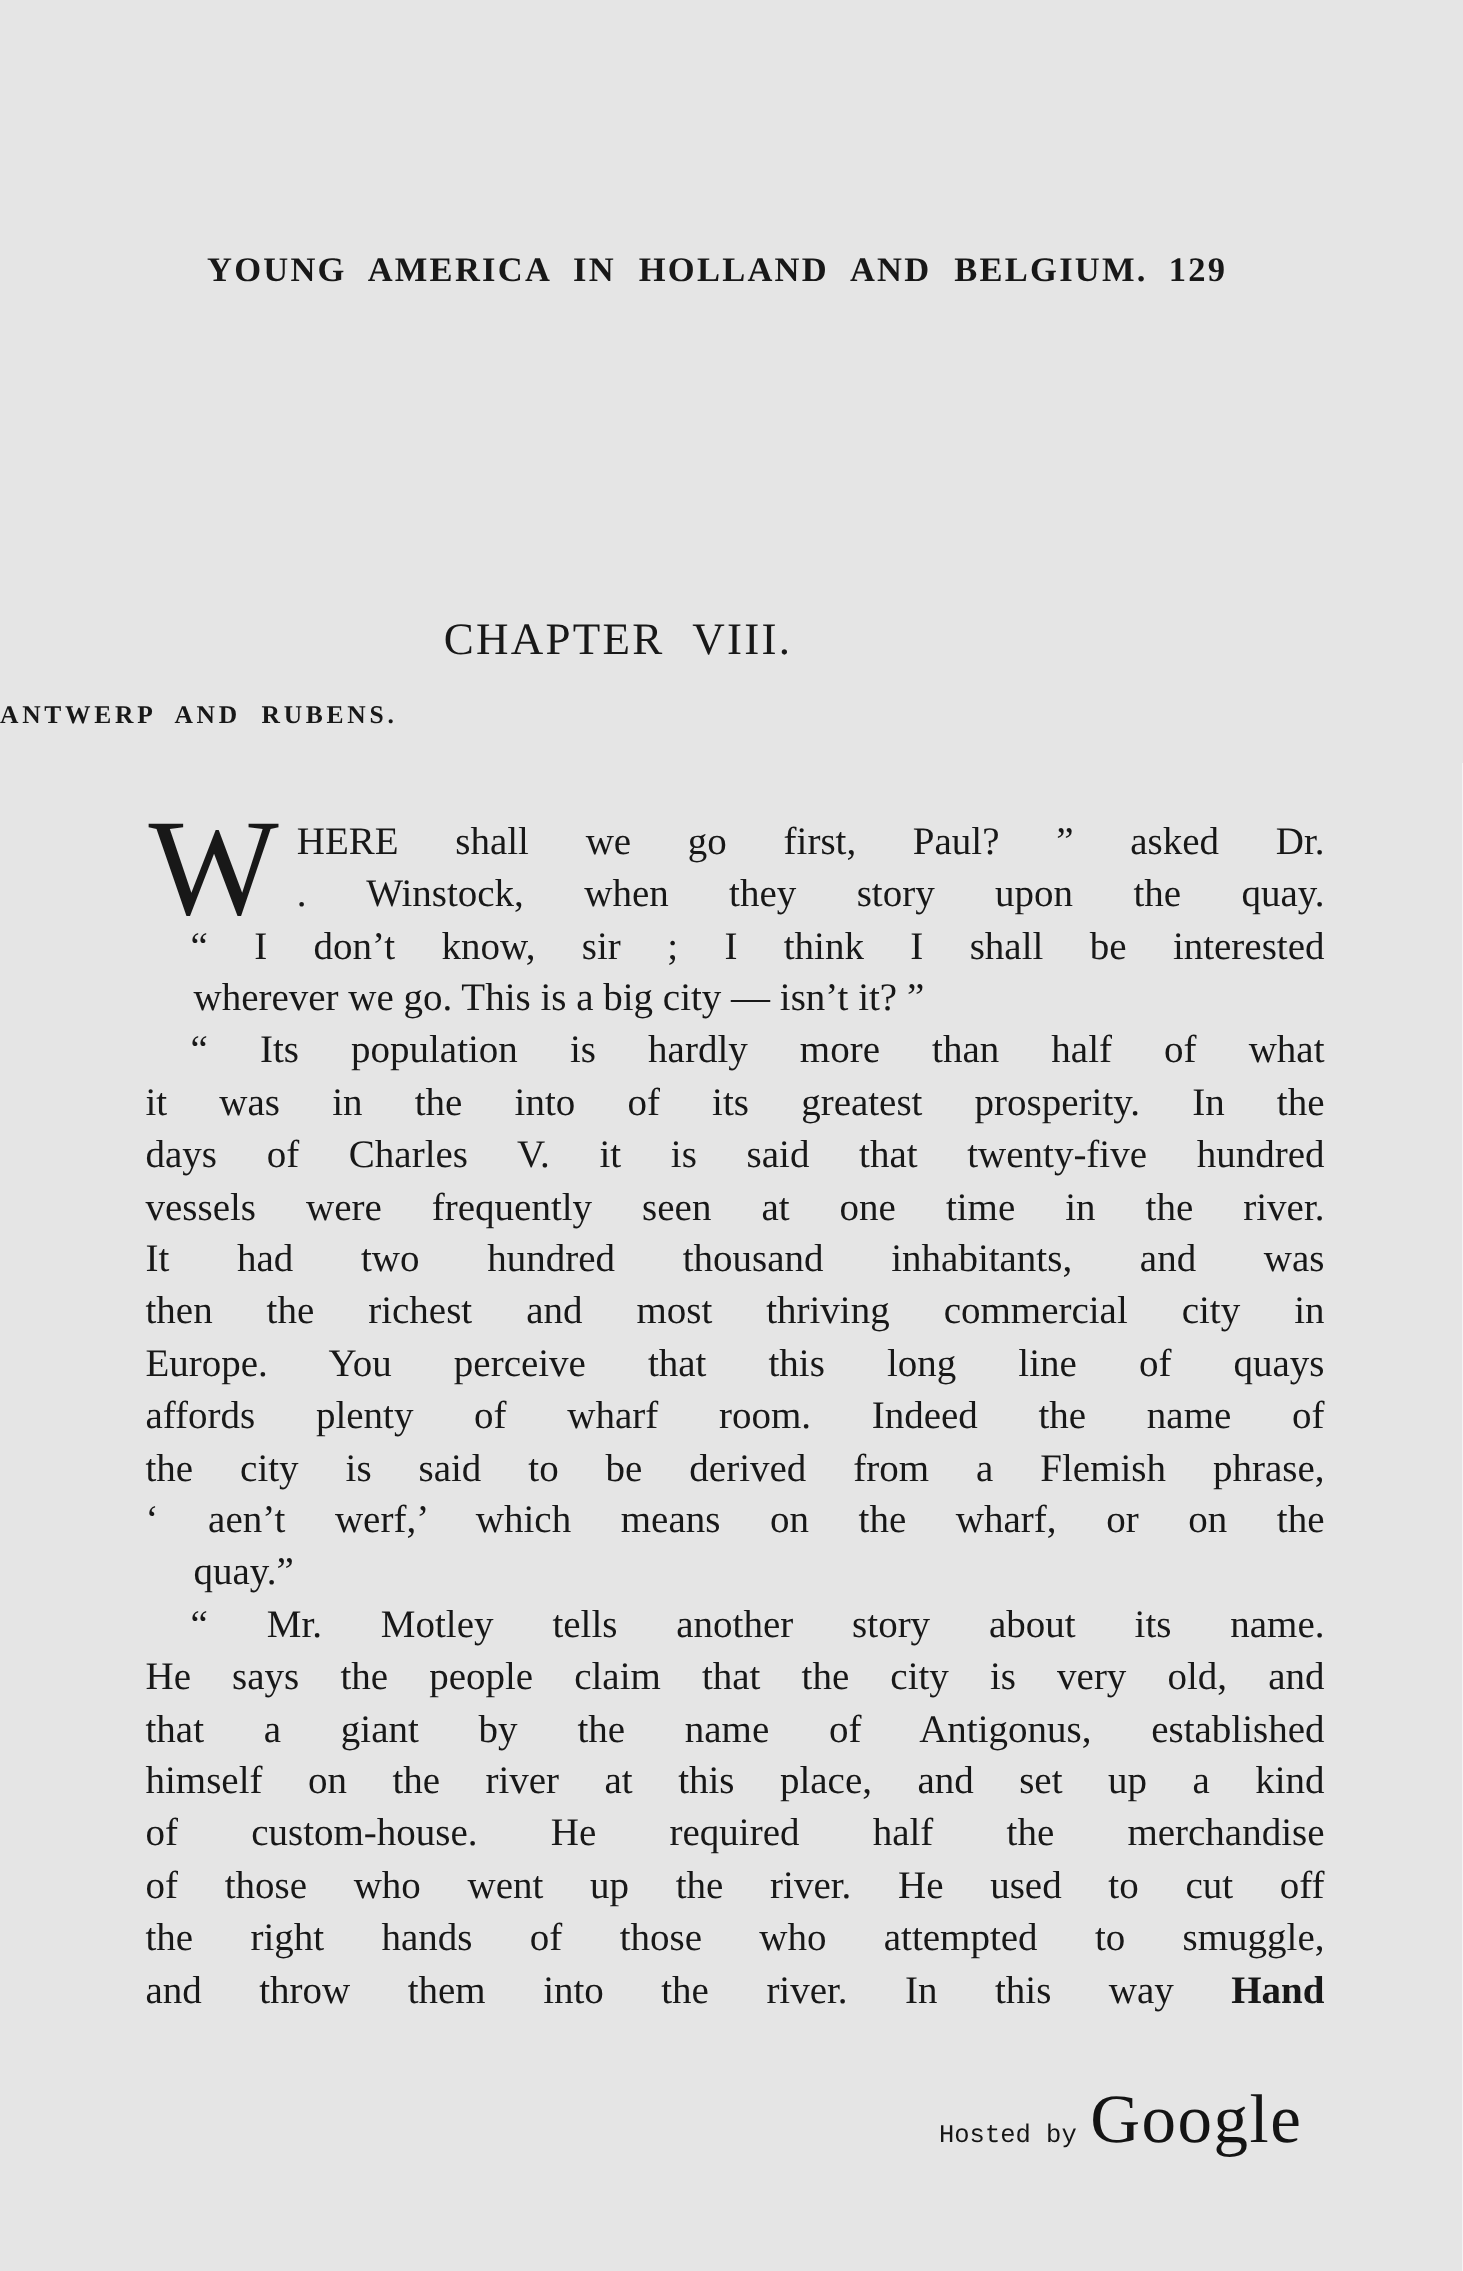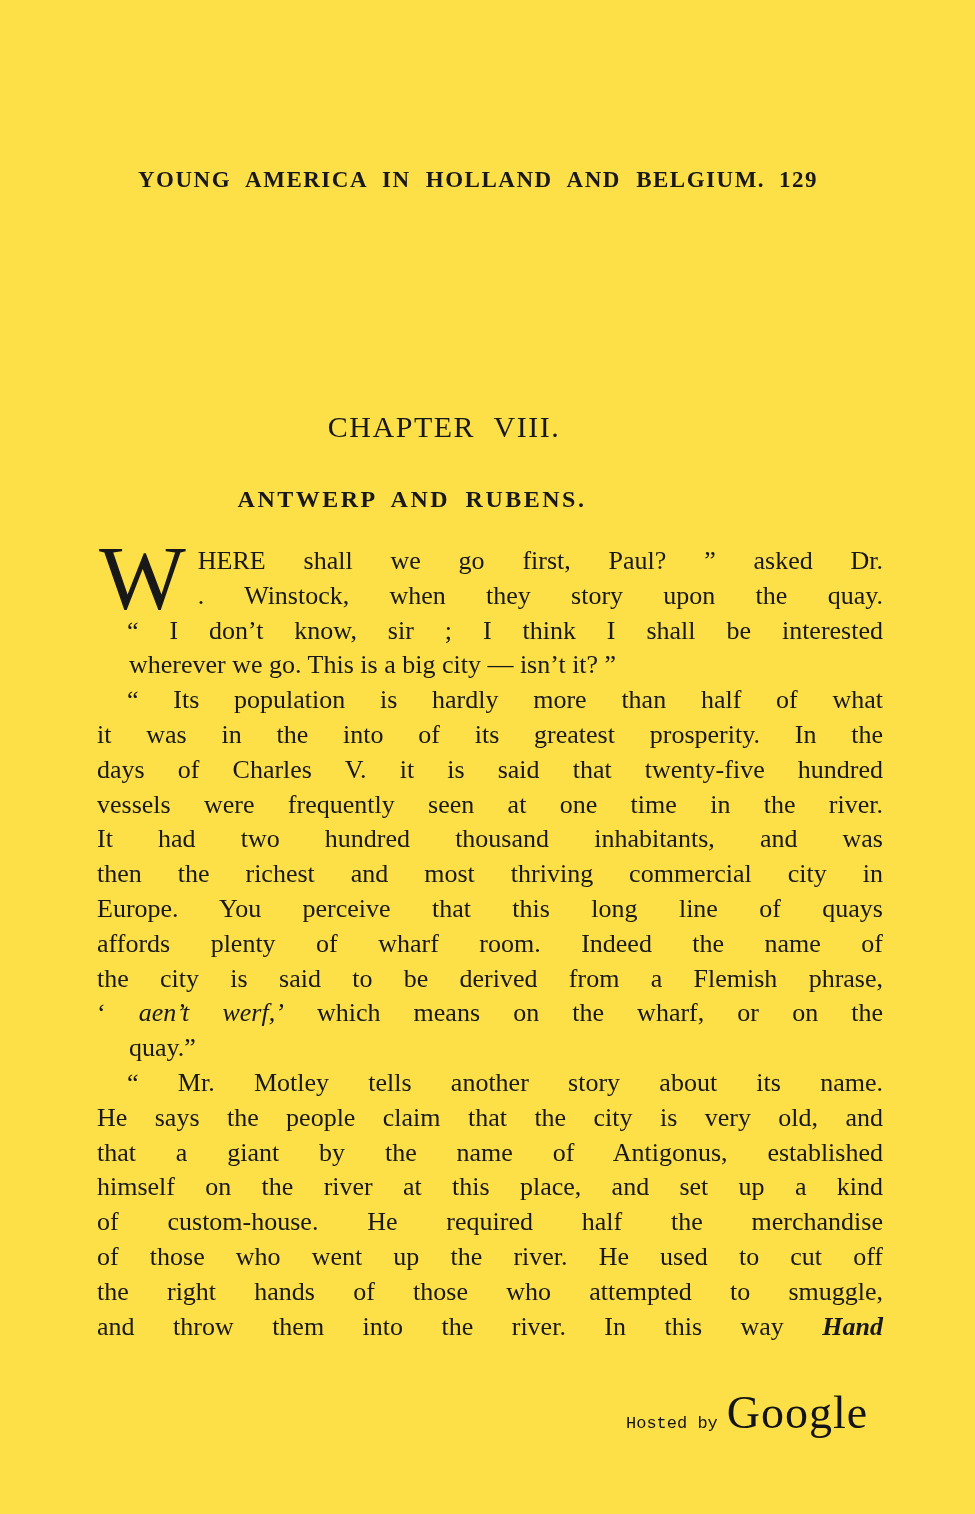--- a/index.html
+++ b/index.html
@@ -1,20 +1,20 @@
 <!DOCTYPE html>
 <html><head>
 <meta charset="utf-8">
 <style>
   html, body { margin: 0; padding: 0; background: #ffffff; }
   .page {
     position: relative;
     width: 975px;
     height: 1514px;
-    background: #fde047;
+    background: #e5e5e5;
     color: #181818;
     font-family: "Liberation Serif", serif;
     overflow: hidden;
   }
   .running-header {
     position: absolute;
     top: 167px;
     left: 138px;
     display: flex;
     align-items: baseline;
@@ -27,49 +27,47 @@
   }
   .chapter-heading {
     position: absolute;
     top: 410px;
     left: 0;
     width: 824px;
     text-align: center;
     font-size: 30px;
     letter-spacing: 1.5px;
     word-spacing: 10px;
-    padding-left: 32px;
   }
   .chapter-subtitle {
     position: absolute;
-    top: 486px;
+    top: 467px;
     left: 0;
     width: 824px;
-    text-align: center;
-    font-size: 24px;
+    font-size: 17px;
     font-weight: bold;
     letter-spacing: 2.5px;
     word-spacing: 7px;
   }
   .body-text {
     position: absolute;
     top: 544px;
     left: 97px;
     width: 786px;
     font-size: 26px;
     line-height: 34.8px;
   }
   .paragraph { margin: 0; }
   .line {
     text-align: justify;
     text-align-last: justify;
   }
   .line.ragged { text-align-last: left; margin-left: 32px; }
   .line.indent { text-indent: 30px; }
-  .italic { font-style: italic; }
+  .italic { }
   .bold { font-weight: bold; }
   .drop-cap {
     float: left;
     height: 68px;
     line-height: 68px;
     font-size: 92px;
     margin: 0 12px 0 2px;
   }
   .footer {
     position: absolute;

